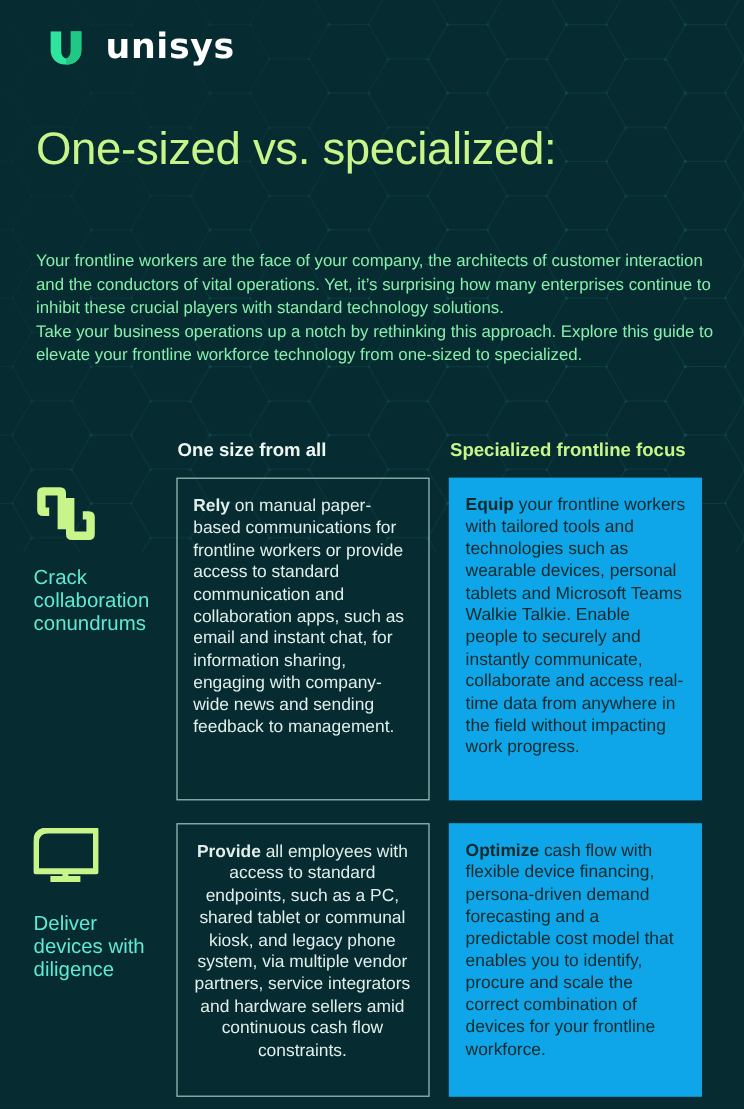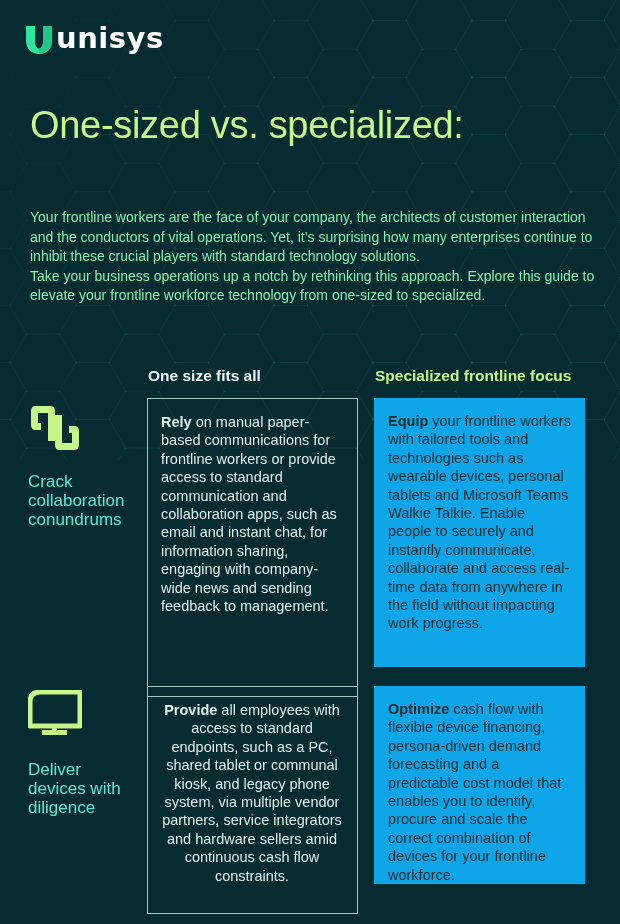--- a/index.html
+++ b/index.html
@@ -8,22 +8,22 @@
       background: #062b30;
       font-family: "Liberation Sans", sans-serif;
       position: relative;
       color: #dfeee9;
     }
     .bg-pattern {
       position: absolute; left: 0; top: 0; width: 620px; height: 924px;
       pointer-events: none;
     }
     .logo {
-      position: absolute; left: 26px; top: 24px; height: 32px;
-      display: flex; align-items: center; gap: 4px;
+      position: absolute; left: 42px; top: 24px; height: 32px;
+      display: flex; align-items: center; gap: 20px;
     }
     .logo-mark { width: 26px; height: 28px; }
     .logo-text {
       font-family: "DejaVu Sans", sans-serif;
       font-size: 29px; font-weight: bold; color: #ffffff; letter-spacing: 0.5px;
       line-height: 1;
       margin-top: -4px;
     }
     .title {
       position: absolute; left: 30px; top: 102px; width: 580px;
@@ -94,41 +94,41 @@
 
 <h1 class="title">
   <span>One-sized vs. specialized:</span><br>
 </h1>
 
 <div class="intro">
   <p>Your frontline workers are the face of your company, the architects of customer interaction and the conductors of vital operations. Yet, it’s surprising how many enterprises continue to inhibit these crucial players with standard technology solutions.</p>
   <p>Take your business operations up a notch by rethinking this approach. Explore this guide to elevate your frontline workforce technology from one-sized to specialized.</p>
 </div>
 
-<div class="col-head generic">One size fits all</div>
+<div class="col-head generic">One size from all</div>
 <div class="col-head special">Specialized frontline focus</div>
 
 <svg class="row-icon" style="top:403px" width="54" height="50" viewBox="0 0 54 50">
   <path d="M22 3 H8 Q3 3 3 8 V22 Q3 27 8 27 H13 V20 H10 V10 H20 V38 H27 V8 Q27 3 22 3 Z" fill="#c8f58a"></path>
   <path d="M32 47 H46 Q51 47 51 42 V28 Q51 23 46 23 H41 V30 H44 V40 H34 V12 H27 V42 Q27 47 32 47 Z" fill="#c8f58a"></path>
 </svg>
 <div class="row-label" style="top:472px">Crack collaboration conundrums</div>
 
-<div class="card generic" style="top:398px; height:299px;">
+<div class="card generic" style="top:398px; height:269px;">
   <b>Rely</b><span> on manual paper-based communications for frontline workers or provide access to standard communication and collaboration apps, such as email and instant chat, for information sharing, engaging with company-wide news and sending feedback to management.</span>
 </div>
 <div class="card special" style="top:398px; height:269px;">
   <b>Equip</b><span> your frontline workers with tailored tools and technologies such as wearable devices, personal tablets and Microsoft Teams Walkie Talkie. Enable people to securely and instantly communicate, collaborate and access real-time data from anywhere in the field without impacting work progress.</span>
 </div>
 
 <svg class="row-icon" style="top:690px" width="54" height="46" viewBox="0 0 54 46">
   <path d="M12 2 H52 V36 H2 V12 Q2 2 12 2 Z" fill="none" stroke="#c8f58a" stroke-width="5" stroke-linejoin="round"></path>
   <rect x="24" y="36" width="5" height="6" fill="#c8f58a"></rect>
   <rect x="14" y="40" width="25" height="5" fill="#c8f58a"></rect>
 </svg>
 <div class="row-label" style="top:760px">Deliver devices with diligence</div>
 
 <div class="card generic" style="top:686px; height:228px;text-align:center;">
   <b>Provide</b><span> all employees with access to standard endpoints, such as a PC, shared tablet or communal kiosk, and legacy phone system, via multiple vendor partners, service integrators and hardware sellers amid continuous cash flow constraints.</span>
 </div>
-<div class="card special" style="top:686px; height:198px;">
+<div class="card special" style="top:686px; height:228px;">
   <b>Optimize</b><span> cash flow with flexible device financing, persona-driven demand forecasting and a predictable cost model that enables you to identify, procure and scale the correct combination of devices for your frontline workforce.</span>
 </div>
 
 </body></html>

